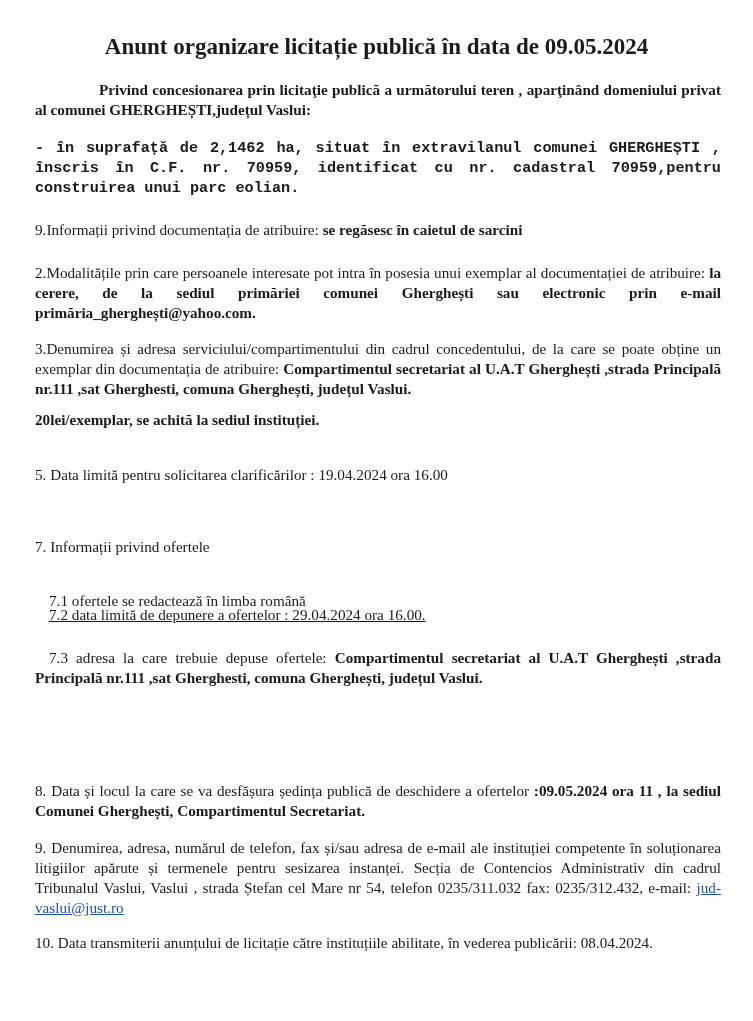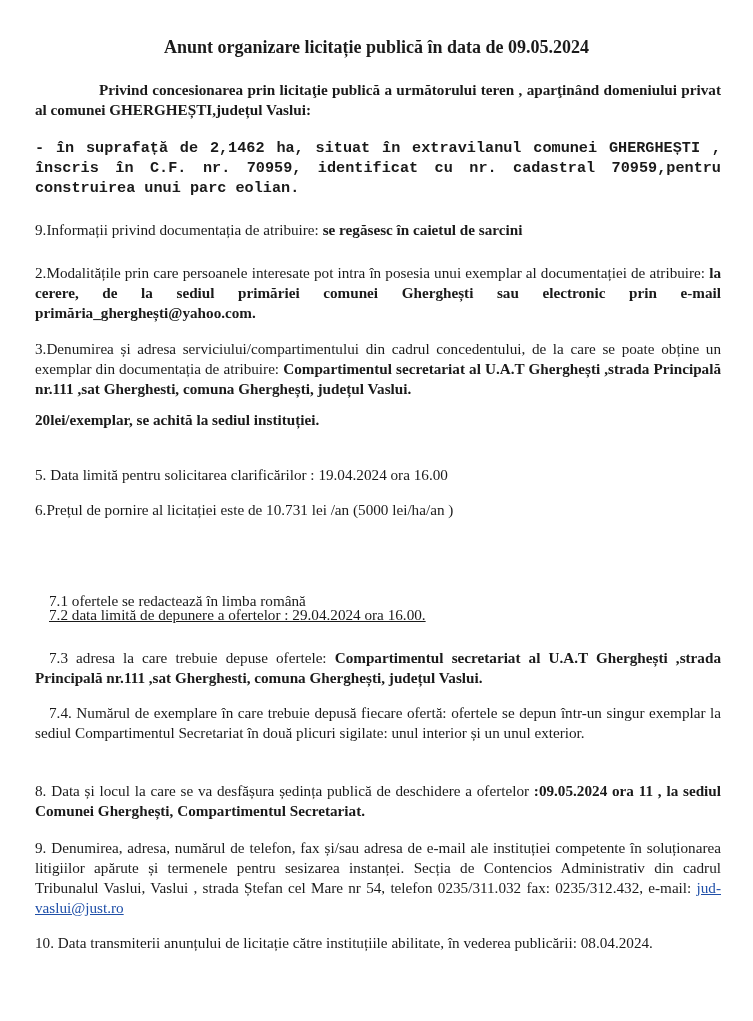--- a/index.html
+++ b/index.html
@@ -7,21 +7,21 @@
     width: 753px; height: 1021px; overflow: hidden;
     font-family: "Liberation Serif", serif;
     color: #1a1a1a;
     font-size: 15.2px;
     line-height: 20px;
     position: relative;
   }
   .page { position: absolute; left: 0; top: 0; width: 753px; height: 1021px; }
   .title {
     position: absolute; left: 0; top: 36px; width: 753px;
-    text-align: center; font-weight: bold; font-size: 18px; line-height: 22px;
+    text-align: center; font-weight: bold; font-size: 23px; line-height: 22px;
   }
   .blk { position: absolute; left: 35px; width: 686px; }
   .b { font-weight: bold; }
   .just { text-align: justify; text-align-last: left; margin-top: 8px; }
   .indent1 { text-indent: 64px; }
   .sub { left: 49px; width: 672px; }
   .link { color: #1f4fa8; text-decoration: underline; }
 </style>
 </head>
 <body>
@@ -39,30 +39,29 @@
   <div class="blk just" style="top:255px;"><span>2.Modalitățile prin care persoanele interesate pot intra în posesia unui exemplar al  documentației de atribuire: </span><span class="b">la cerere, de  la sediul primăriei comunei Gherghești sau electronic  prin e-mail primăria_gherghești@yahoo.com.</span></div>
 
   <div class="blk just" style="top:331px;"><span>3.Denumirea și adresa serviciului/compartimentului din cadrul  concedentului, de la care se poate obține un exemplar din documentația de atribuire: </span><span class="b">Compartimentul secretariat  al U.A.T Gherghești ,strada Principală nr.111 ,sat Gherghesti, comuna Gherghești, județul Vaslui.</span></div>
 
   <div class="blk" style="top:410px;">
       <div class="b">20lei/exemplar, se achită la sediul instituției.</div>
     </div>
 
   <div class="blk" style="top:465px;">5. Data limită pentru solicitarea clarificărilor : 19.04.2024  ora 16.00</div>
 
-  <div class="blk" style="top:500px;">6.Prețul de pornire al licitației este de 10.731 lei /an  (5000 lei/ha/an )</div>
 
+  <div class="blk" style="top:537px;">7. Informații privind ofertele</div>
 
   <div class="blk sub" style="top:571px;margin-top:20px;">7.1 ofertele se redactează în limba română</div>
 
   <div class="blk sub" style="top:605px;text-decoration:underline;">7.2 data limită de depunere a ofertelor : 29.04.2024 ora 16.00.</div>
 
   <div class="blk just" style="top:640px; text-indent:14px;"><span>7.3 adresa la care trebuie depuse ofertele: </span><span class="b">Compartimentul secretariat  al U.A.T Gherghești ,strada Principală nr.111 ,sat Gherghesti, comuna Gherghești, județul Vaslui.</span></div>
 
-  <div class="blk just" style="top:695px; text-indent:14px;">7.4.  Numărul de exemplare în  care trebuie depusă fiecare ofertă: ofertele se depun  într-un singur exemplar la sediul Compartimentul Secretariat   în două plicuri sigilate: unul interior și un unul exterior.</div>
 
   <div class="blk just" style="top:773px;"><span>8. Data și locul la care se va desfășura ședința publică de deschidere a ofertelor </span><span class="b">:09.05.2024  ora 11 , la sediul Comunei Gherghești, Compartimentul Secretariat.</span></div>
 
   <div class="blk just" style="top:830px;"><span>9. Denumirea, adresa, numărul de telefon, fax și/sau adresa de e-mail ale instituției competente în soluționarea litigiilor apărute și termenele pentru sesizarea instanței. Secția de Contencios Administrativ din cadrul Tribunalul Vaslui, Vaslui , strada Ștefan cel Mare nr 54, telefon 0235/311.032 fax: 0235/312.432, e-mail: </span><a class="link">jud-vaslui@just.ro</a></div>
 
   <div class="blk" style="top:933px;">10. Data transmiterii anunțului de licitație către instituțiile abilitate, în vederea publicării: 08.04.2024.</div>
 
 </div>
 
 </body></html>

